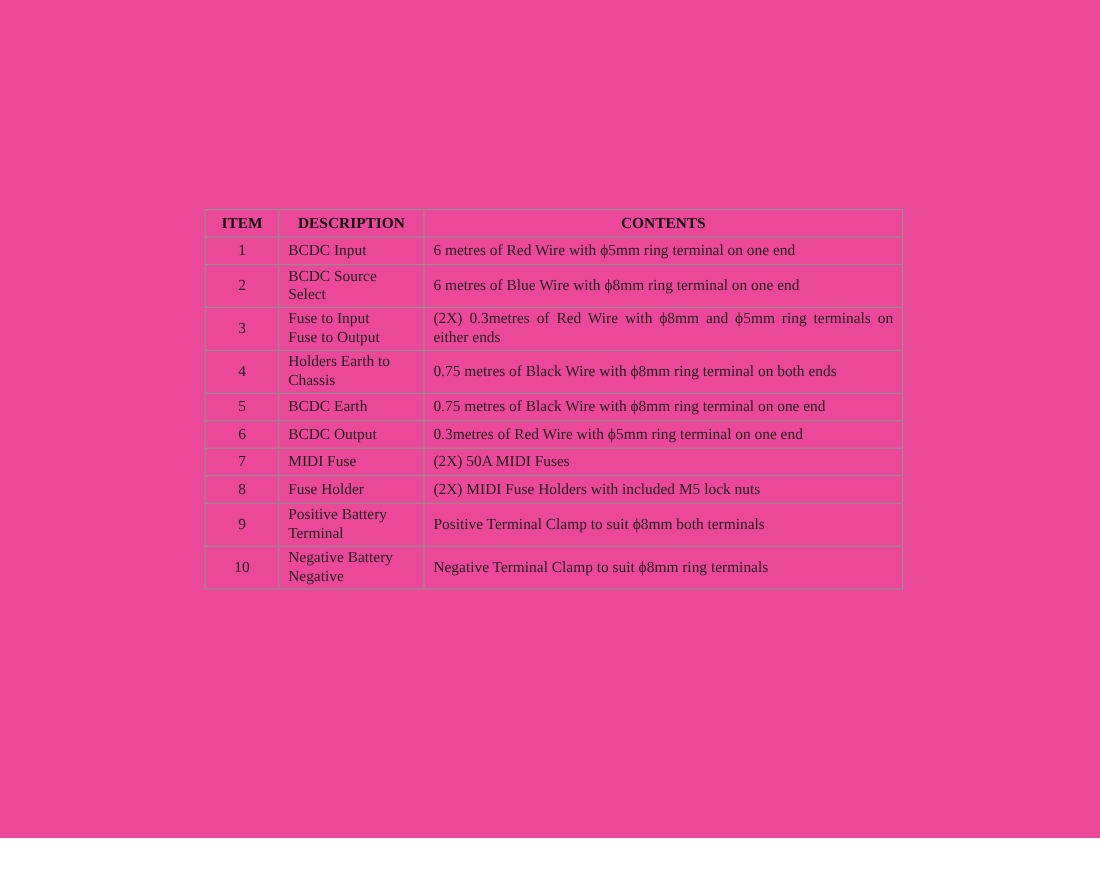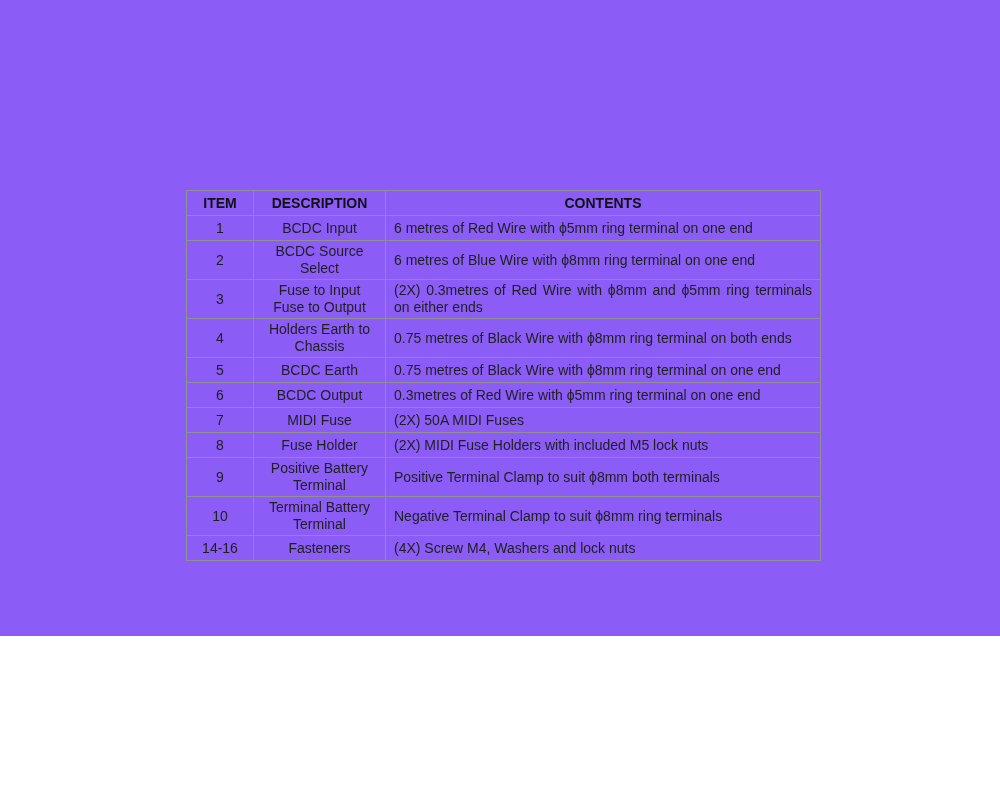--- a/index.html
+++ b/index.html
@@ -3,23 +3,23 @@
 <meta charset="utf-8">
 <style>
   html, body {
     margin: 0;
     padding: 0;
     background: #ffffff;
   }
   .page {
     position: relative;
     width: 1000px;
-    height: 636px;
-    background: #8b5cf6;
-    font-family: Liberation Sans, sans-serif;
+    height: 762px;
+    background: #ec4899;
+    font-family: Liberation Serif, serif;
     color: #1f1f1f;
   }
   table.parts {
     position: absolute;
     left: 186px;
     top: 190px;
     width: 634px;
     border-collapse: collapse;
     table-layout: fixed;
     font-size: 14px;
@@ -37,21 +37,21 @@
     font-weight: bold;
     text-align: center;
     padding: 2px 4px;
     color: #111111;
   }
   td.c-item {
     text-align: center;
     padding: 2px 2px;
   }
   td.c-desc {
-    text-align: center;
+    text-align: left;
     white-space: pre-line;
   }
   td.c-cont {
     text-align: justify;
   }
 </style>
 </head>
 <body>
 
 <div class="page">
@@ -110,23 +110,18 @@
         <td class="c-desc">Fuse Holder</td>
         <td class="c-cont">(2X) MIDI Fuse Holders with included M5 lock nuts</td>
       </tr>
       <tr>
         <td class="c-item">9</td>
         <td class="c-desc">Positive Battery Terminal</td>
         <td class="c-cont">Positive Terminal Clamp to suit ϕ8mm both terminals</td>
       </tr>
       <tr>
         <td class="c-item">10</td>
-        <td class="c-desc">Terminal Battery Terminal</td>
+        <td class="c-desc">Negative Battery Negative</td>
         <td class="c-cont">Negative Terminal Clamp to suit ϕ8mm ring terminals</td>
-      </tr>
-      <tr>
-        <td class="c-item">14-16</td>
-        <td class="c-desc">Fasteners</td>
-        <td class="c-cont">(4X) Screw M4, Washers and lock nuts</td>
       </tr>
     </tbody>
   </table>
 </div>
 
 </body></html>

